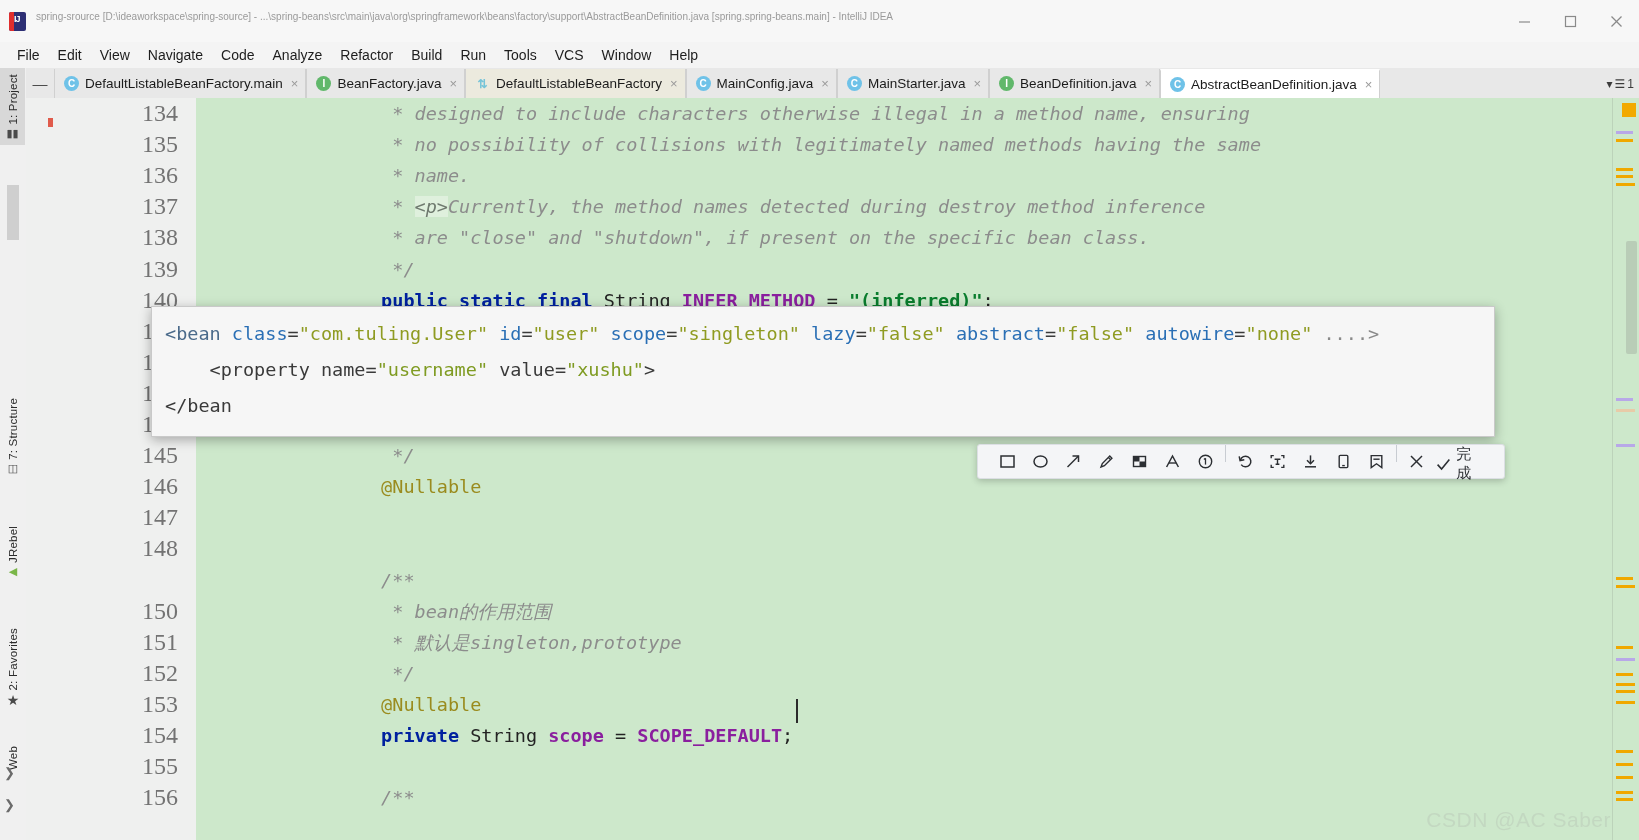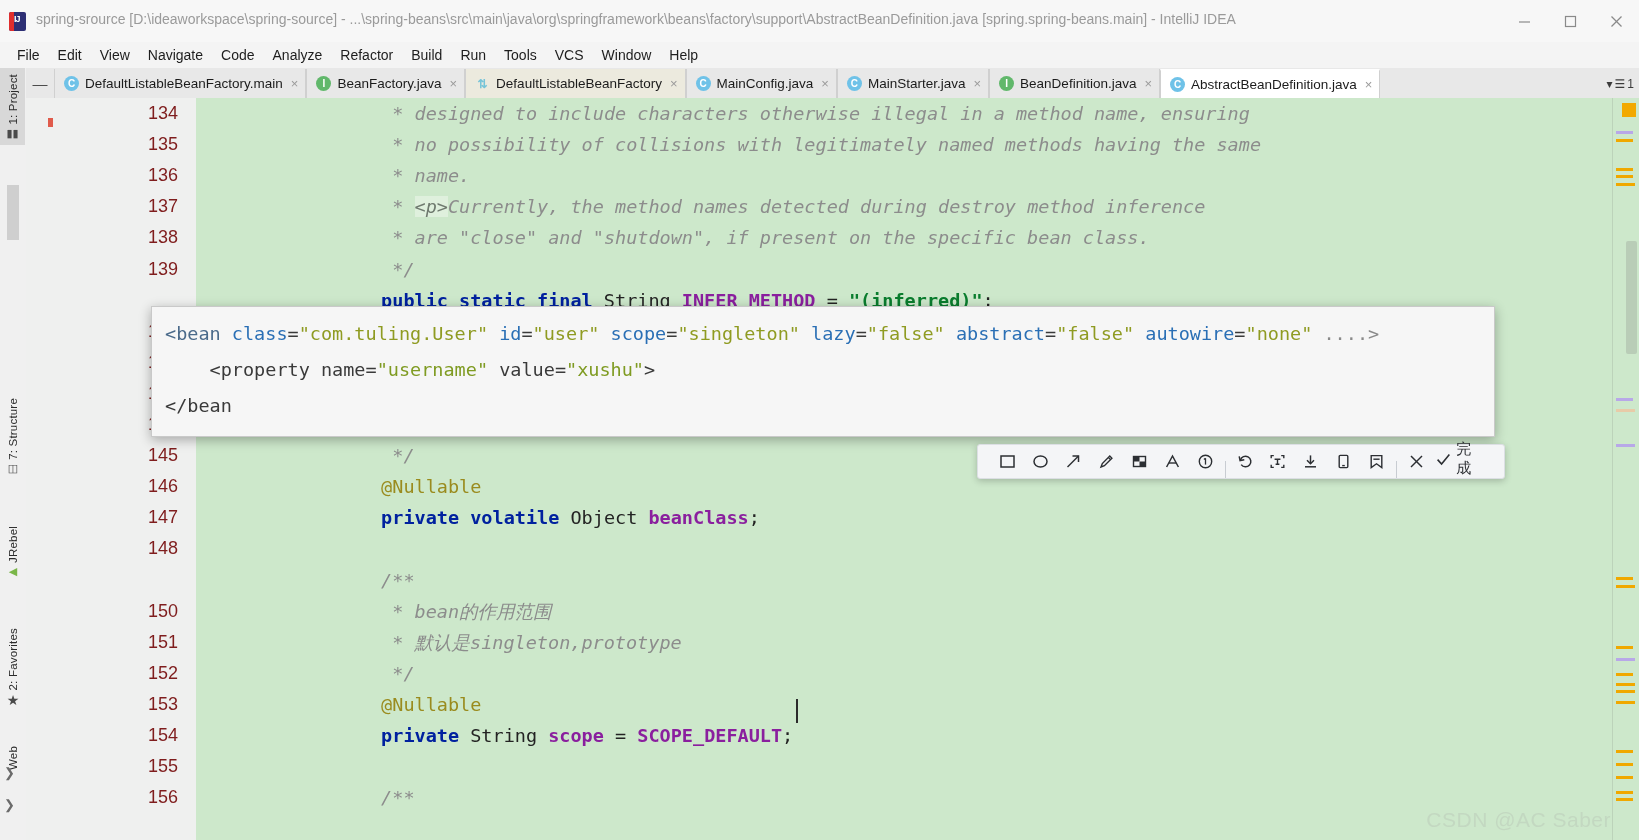--- a/index.html
+++ b/index.html
@@ -9,21 +9,21 @@
     font-family:"Liberation Sans", sans-serif;
     -webkit-font-smoothing:antialiased;
   }
   #app{position:relative;width:1639px;height:840px;overflow:hidden;background:#f4f4f4;}
 
   
   .titlebar{position:absolute;left:0;top:0;width:1639px;height:42px;background:#f7f7f7;border-bottom:1px solid #e3e3e3;}
   .tb-ico{position:absolute;left:9px;top:12px;width:17px;height:19px;background:#2d2f74;border-radius:2px;overflow:hidden;}
   .tb-ico::before{content:"";position:absolute;left:0;top:0;width:5px;height:19px;background:#e02d2d;}
   .tb-ico::after{content:"IJ";position:absolute;left:5px;top:2px;font-size:9px;color:#fff;font-family:"Liberation Sans",sans-serif;font-weight:bold;letter-spacing:-1px;}
-  .tb-title{position:absolute;left:36px;top:11px;font-size:14px;color:#9a9a9a;white-space:nowrap;font-family:"Liberation Sans",sans-serif;}
+  .tb-title{position:absolute;left:36px;top:11px;font-size:10px;color:#9a9a9a;white-space:nowrap;font-family:"Liberation Sans",sans-serif;}
   .winbtns{position:absolute;right:0;top:0;height:42px;display:flex;}
   .winbtn{width:46px;height:42px;display:flex;align-items:center;justify-content:center;color:#8a8a8a;font-size:15px;}
   .winbtn svg{display:block;}
 
   
   .menubar{position:absolute;left:0;top:42px;width:1639px;height:26px;background:#f4f4f4;display:flex;align-items:center;padding-left:8px;}
   .menu-item{font-size:14px;color:#1d1d1d;padding:2px 9px;white-space:nowrap;font-family:"Liberation Sans",sans-serif;}
 
   
   .rail{position:absolute;left:0;top:68px;width:26px;height:772px;background:#f0f0f0;border-right:1px solid #d6d6d6;}
@@ -45,21 +45,21 @@
   .tab .x{color:#9a9a9a;font-size:13px;margin-left:2px;}
   .tabs-right{margin-left:auto;display:flex;align-items:center;height:29px;padding-right:5px;gap:2px;color:#3c3c3c;font-size:12px;}
 
   
   .editor{position:absolute;left:26px;top:98px;width:1613px;height:742px;background:#cde8cb;overflow:hidden;}
   .gutter{position:absolute;left:0;top:0;width:199px;height:742px;background:#eff0ef;}
   .gutter-fold{position:absolute;left:170px;top:0;width:29px;height:742px;background:#cde8cb;}
   .errstrip{position:absolute;left:22px;top:20px;width:5px;height:9px;background:#e05b4b;}
   .codearea{position:absolute;left:199px;top:0;right:0;bottom:0;}
   .line{position:relative;height:31.1px;line-height:31.1px;white-space:pre;font-family:"DejaVu Sans Mono","Liberation Mono",monospace;font-size:18.5px;}
-  .lnum{position:absolute;right:0;width:100%;text-align:right;padding-right:47px;box-sizing:border-box;color:#7f1d1d;font-family:Liberation Sans, sans-serif;font-size:18px;}
+  .lnum{position:absolute;right:0;width:100%;text-align:right;padding-right:47px;box-sizing:border-box;color:#737373;font-family:Liberation Serif, serif;font-size:24px;}
   .code{position:absolute;left:0;padding-left:67px;white-space:pre;}
   .cmt{color:#8c8c8c;font-style:italic;}
   .cmt-tag{color:#6f7a6f;font-style:italic;background:#dff0dd;}
   .kw{color:#00219f;font-weight:bold;}
   .type{color:#232323;}
   .field{color:#8a1f9e;font-weight:bold;}
   .sfield{color:#8a1f9e;font-weight:bold;}
   .str{color:#0a7d2e;font-weight:bold;}
   .ann{color:#9a8b1e;}
   .pl{color:#232323;}
@@ -71,21 +71,21 @@
   .snippet{position:absolute;left:151px;top:306px;width:1344px;height:131px;background:#f6f6f6;border:1px solid #c9c9c9;box-shadow:0 3px 11px rgba(0,0,0,.30);z-index:40;padding:9px 0 0 13px;box-sizing:border-box;}
   .sn-line{height:36px;line-height:36px;white-space:pre;font-family:"DejaVu Sans Mono","Liberation Mono",monospace;font-size:18.5px;color:#2b2b2b;}
   .sx-br{color:#4a6a8a;}
   .sx-attr{color:#2a6fb5;}
   .sx-val{color:#8f9b22;}
   .sx-val2{color:#7f9b22;}
   .sx-dark{color:#3a3a3a;}
   .sx-dots{color:#8a8a8a;}
 
   
-  .anntb{position:absolute;left:977px;top:444px;width:528px;height:35px;background:#f4f5f7;border:1px solid #dcdfe4;border-radius:3px;box-shadow:0 2px 7px rgba(0,0,0,.22);display:flex;align-items:flex-end;z-index:50;padding:0 13px;box-sizing:border-box;}
+  .anntb{position:absolute;left:977px;top:444px;width:528px;height:35px;background:#f4f5f7;border:1px solid #dcdfe4;border-radius:3px;box-shadow:0 2px 7px rgba(0,0,0,.22);display:flex;align-items:flex-start;z-index:50;padding:0 13px;box-sizing:border-box;}
   .ann-btn{width:33px;height:33px;display:flex;align-items:center;justify-content:center;color:#2c2f33;}
   .ann-sep{width:1px;height:17px;background:#c8ccd2;margin:0 3px;}
   .ann-done{display:flex;align-items:center;gap:4px;color:#2c2f33;font-size:15px;padding:0 5px 0 2px;font-family:"Liberation Sans",sans-serif;}
   .ann-btn svg,.ann-done svg{display:block;}
 
   
   .markers{position:absolute;right:0;top:98px;width:26px;height:742px;background:#cde8cb;border-left:1px solid #bcd3ba;}
   .mk{position:absolute;left:3px;height:3px;}
   .scrollthumb{position:absolute;right:2px;width:11px;background:#b9cdb7;border-radius:2px;}
   .warnbox{position:absolute;right:3px;top:5px;width:14px;height:14px;background:#f2a900;}
@@ -218,20 +218,21 @@
   <div class="editor">
     <div class="gutter">
       <div class="errstrip"></div>
     <div class="lnum" style="position: absolute; top: 0px; height: 31.1px; line-height: 31.1px;">134</div>
         <div class="lnum" style="position: absolute; top: 31.1px; height: 31.1px; line-height: 31.1px;">135</div>
         <div class="lnum" style="position: absolute; top: 62.2px; height: 31.1px; line-height: 31.1px;">136</div>
         <div class="lnum" style="position: absolute; top: 93.3px; height: 31.1px; line-height: 31.1px;">137</div>
         <div class="lnum" style="position: absolute; top: 124.4px; height: 31.1px; line-height: 31.1px;">138</div>
         <div class="lnum" style="position: absolute; top: 155.5px; height: 31.1px; line-height: 31.1px;">139</div>
         <div class="foldmark" style="position: absolute; left: 172px; top: 155.5px;"></div>
+        <div class="lnum" style="position: absolute; top: 186.6px; height: 31.1px; line-height: 31.1px;">140</div>
         <div class="lnum" style="position: absolute; top: 217.7px; height: 31.1px; line-height: 31.1px;">141</div>
         <div class="lnum" style="position: absolute; top: 248.8px; height: 31.1px; line-height: 31.1px;">142</div>
         <div class="lnum" style="position: absolute; top: 279.9px; height: 31.1px; line-height: 31.1px;">143</div>
         <div class="lnum" style="position: absolute; top: 311px; height: 31.1px; line-height: 31.1px;">144</div>
         <div class="lnum" style="position: absolute; top: 342.1px; height: 31.1px; line-height: 31.1px;">145</div>
         <div class="foldmark" style="position: absolute; left: 172px; top: 342.1px;"></div>
         <div class="lnum" style="position: absolute; top: 373.2px; height: 31.1px; line-height: 31.1px;">146</div>
         <div class="lnum" style="position: absolute; top: 404.3px; height: 31.1px; line-height: 31.1px;">147</div>
         <div class="lnum" style="position: absolute; top: 435.4px; height: 31.1px; line-height: 31.1px;">148</div>
         <div class="foldmark" style="position: absolute; left: 172px; top: 466.5px;"></div>
@@ -252,21 +253,20 @@
         <div class="line" style="top: 62.2px; position: absolute; left: 0px; right: 0px;"><span class="code"><span class="cmt">         * </span><span class="cmt">name.</span></span></div>
         <div class="line" style="top: 124.4px; position: absolute; left: 0px; right: 0px;"><span class="code"><span class="cmt">         * </span><span class="cmt">are "close" and "shutdown", if present on the specific bean class.</span></span></div>
         <div class="line" style="top: 155.5px; position: absolute; left: 0px; right: 0px;"><span class="code"><span class="cmt">         */</span></span></div>
         <div class="line" style="top: 186.6px; position: absolute; left: 0px; right: 0px;"><span class="code"><span class="pl">        </span><span class="kw">public static final</span><span class="type"> String </span><span class="sfield">INFER_METHOD</span><span class="pl"> = </span><span class="str">"(inferred)"</span><span class="pl">;</span></span></div>
         <div class="line" style="top: 217.7px; position: absolute; left: 0px; right: 0px;"><span class="code"><span class="pl"></span></span></div>
         <div class="line" style="top: 248.8px; position: absolute; left: 0px; right: 0px;"><span class="code"><span class="pl"></span></span></div>
         <div class="line" style="top: 279.9px; position: absolute; left: 0px; right: 0px;"><span class="code"><span class="pl"></span></span></div>
         <div class="line" style="top: 311px; position: absolute; left: 0px; right: 0px;"><span class="code"><span class="pl"></span></span></div>
         <div class="line" style="top: 342.1px; position: absolute; left: 0px; right: 0px;"><span class="code"><span class="cmt">         */</span></span></div>
         <div class="line" style="top: 373.2px; position: absolute; left: 0px; right: 0px;"><span class="code"><span class="pl">        </span><span class="ann">@Nullable</span></span></div>
-        <div class="line" style="top: 404.3px; position: absolute; left: 0px; right: 0px;"><span class="code"><span class="pl">        </span><span class="kw">private volatile</span><span class="type"> Object </span><span class="field">beanClass</span><span class="pl">;</span></span></div>
         <div class="line" style="top: 435.4px; position: absolute; left: 0px; right: 0px;"><span class="code"><span class="pl"></span></span></div>
         <div class="line" style="top: 466.5px; position: absolute; left: 0px; right: 0px;"><span class="code"><span class="cmt">        /**</span></span></div>
         <div class="line" style="top: 497.6px; position: absolute; left: 0px; right: 0px;"><span class="code"><span class="cmt">         * </span><span class="cmt">bean的作用范围</span></span></div>
         <div class="line" style="top: 528.7px; position: absolute; left: 0px; right: 0px;"><span class="code"><span class="cmt">         * </span><span class="cmt">默认是singleton,prototype</span></span></div>
         <div class="line" style="top: 559.8px; position: absolute; left: 0px; right: 0px;"><span class="code"><span class="cmt">         */</span></span></div>
         <div class="line" style="top: 590.9px; position: absolute; left: 0px; right: 0px;"><span class="code"><span class="pl">        </span><span class="ann">@Nullable</span></span></div>
         <div class="line" style="top: 622px; position: absolute; left: 0px; right: 0px;"><span class="code"><span class="pl">        </span><span class="kw">private</span><span class="type"> String </span><span class="field">scope</span><span class="pl"> = </span><span class="sfield">SCOPE_DEFAULT</span><span class="pl">;</span></span></div>
         <div class="line" style="top: 653.1px; position: absolute; left: 0px; right: 0px;"><span class="code"><span class="pl"></span></span></div>
         <div class="line" style="top: 684.2px; position: absolute; left: 0px; right: 0px;"><span class="code"><span class="cmt">        /**</span></span></div>
       </div>

